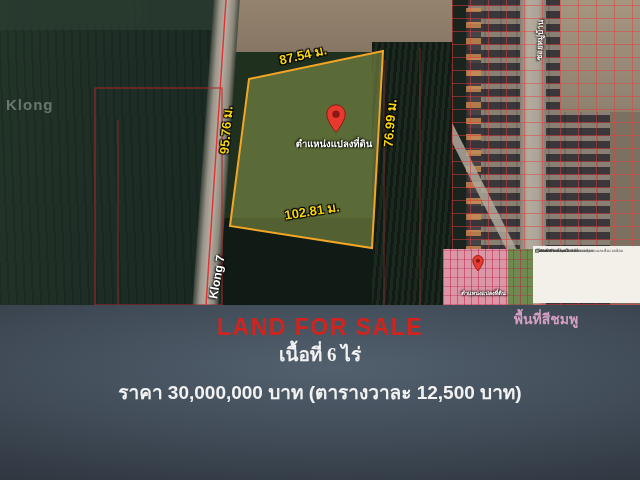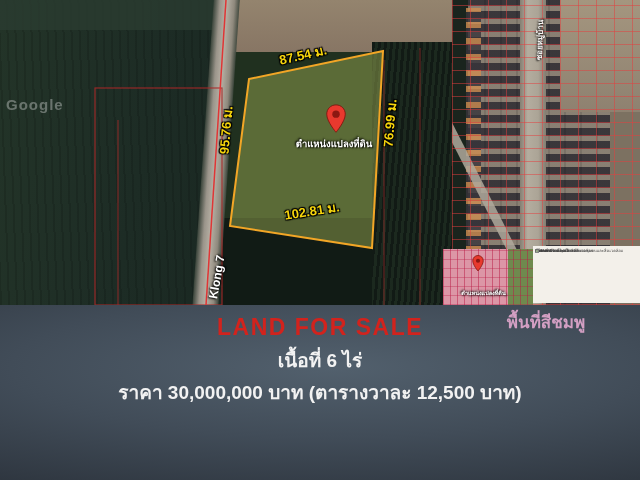--- a/index.html
+++ b/index.html
@@ -73,26 +73,26 @@
     padding:2px 2px;display:flex;flex-direction:column;justify-content:space-between;position:absolute;}
   .legend-row{position:static;display:flex;align-items:center;gap:2px;height:5px;}
   .legend-row .sq{position:static;width:4px;height:4px;flex:0 0 4px;border:0.5px solid #888;}
   .legend-row .lbl{position:static;font-size:4px;color:#444;white-space:nowrap;overflow:hidden;line-height:5px;}
 
   
   .panel{left:0;top:305px;width:640px;height:175px;
     background:radial-gradient(120% 95% at 52% 36%,#52606d 0%,#414c58 42%,#2b323b 88%,#252b33 100%);}
   .panel .line{left:0;width:640px;text-align:center;white-space:nowrap;}
   .flyer-title{top:9px;color:#d2231d;font-size:23px;font-weight:bold;letter-spacing:1.5px;}
-  .flyer-area{top:40px;color:#f2f2f2;font-size:19px;font-weight:bold;}
+  .flyer-area{top:34px;color:#f2f2f2;font-size:19px;font-weight:bold;font-family:Liberation Serif, serif;}
   .flyer-address{top:59px;color:#f2f2f2;font-size:19px;font-weight:bold;}
   .flyer-price{top:72px;color:#f2f2f2;font-size:19px;font-weight:bold;}
   .flyer-contact{top:108px;color:#f2f2f2;font-size:18px;font-weight:bold;}
   .inset-caption{left:546px;top:3px;transform:translateX(-50%);
-    color:#d39fc3;font-size:17px;font-weight:bold;white-space:nowrap;}
+    color:#d39fc3;font-size:14px;font-weight:bold;white-space:nowrap;}
 </style>
 </head>
 <body>
 
 <div id="canvas">
 
   <div class="map">
     <div class="field-left"></div>
     <div class="field-rows"></div>
     <div class="field-top"></div>
@@ -116,21 +116,21 @@
 
     <svg class="overlay-svg" viewBox="0 0 640 305" xmlns="http://www.w3.org/2000/svg">
       <rect x="95" y="88" width="127" height="217" fill="none" stroke="rgba(170,40,40,0.85)" stroke-width="1.2"></rect>
       <line x1="118" y1="120" x2="118" y2="305" stroke="rgba(170,40,40,0.8)" stroke-width="1"></line>
       <line x1="226" y1="0" x2="206" y2="305" stroke="#e03535" stroke-width="1.5"></line>
       <line x1="384" y1="60" x2="384" y2="305" stroke="rgba(200,50,50,0.55)" stroke-width="1"></line>
       <line x1="420" y1="48" x2="420" y2="305" stroke="rgba(200,50,50,0.55)" stroke-width="1"></line>
       <polygon points="249,79 383,51 372,248 230,226" fill="rgba(150,165,80,0.5)" stroke="#f2a626" stroke-width="2"></polygon>
     </svg>
 
-    <div class="watermark">Google</div>
+    <div class="watermark">Klong</div>
 
     <div class="mlabel" style="left:303px;top:55px;transform:translate(-50%,-50%) rotate(-13deg);">87.54 ม.</div>
     <div class="mlabel" style="left:390px;top:123px;transform:translate(-50%,-50%) rotate(-85deg);">76.99 ม.</div>
     <div class="mlabel" style="left:312px;top:211px;transform:translate(-50%,-50%) rotate(-9deg);">102.81 ม.</div>
     <div class="mlabel" style="left:226px;top:130px;transform:translate(-50%,-50%) rotate(-85deg);">95.76 ม.</div>
 
     <div class="wlabel" style="left:217px;top:277px;transform:translate(-50%,-50%) rotate(-80deg);font-size:12px;">Klong 7</div>
     <div class="wlabel" style="left:540px;top:40px;transform:translate(-50%,-50%) rotate(-88deg);font-size:8px;opacity:.9;">ซอยหมู่บ้าน</div>
 
     <svg class="pin-main" viewBox="0 0 24 34" xmlns="http://www.w3.org/2000/svg">

